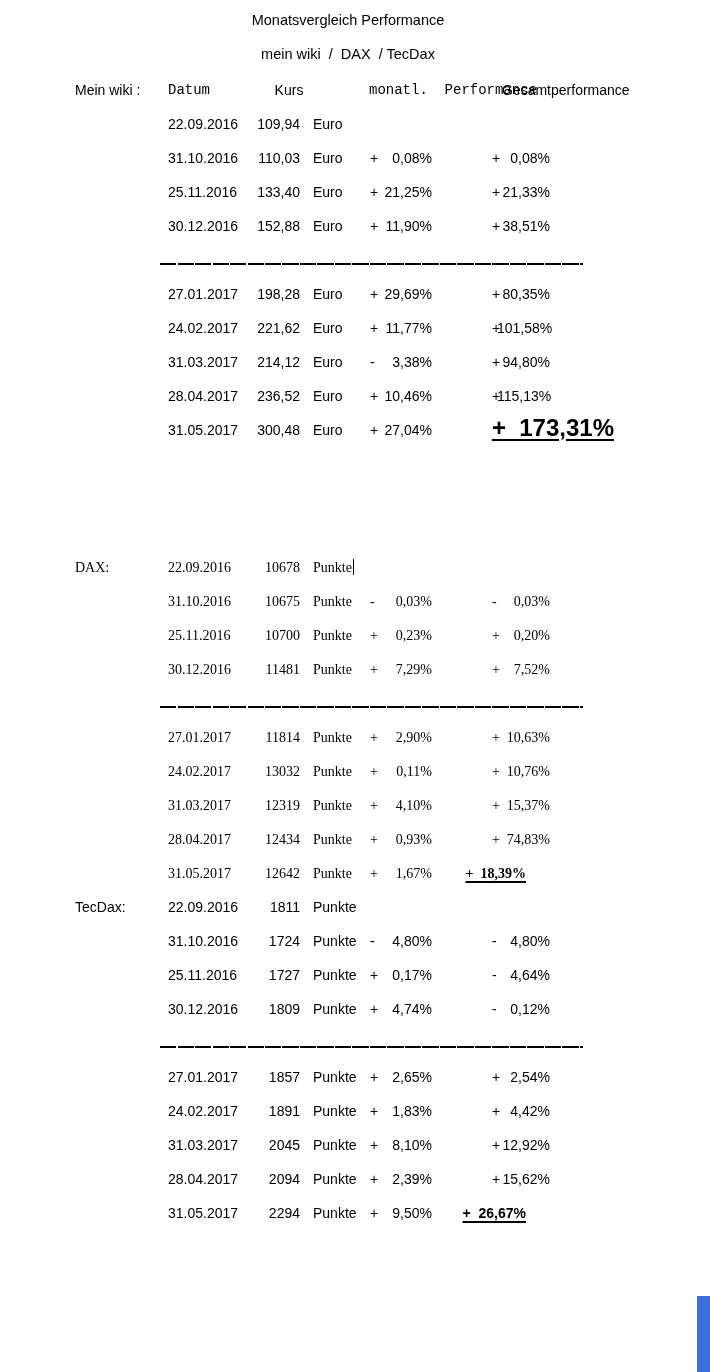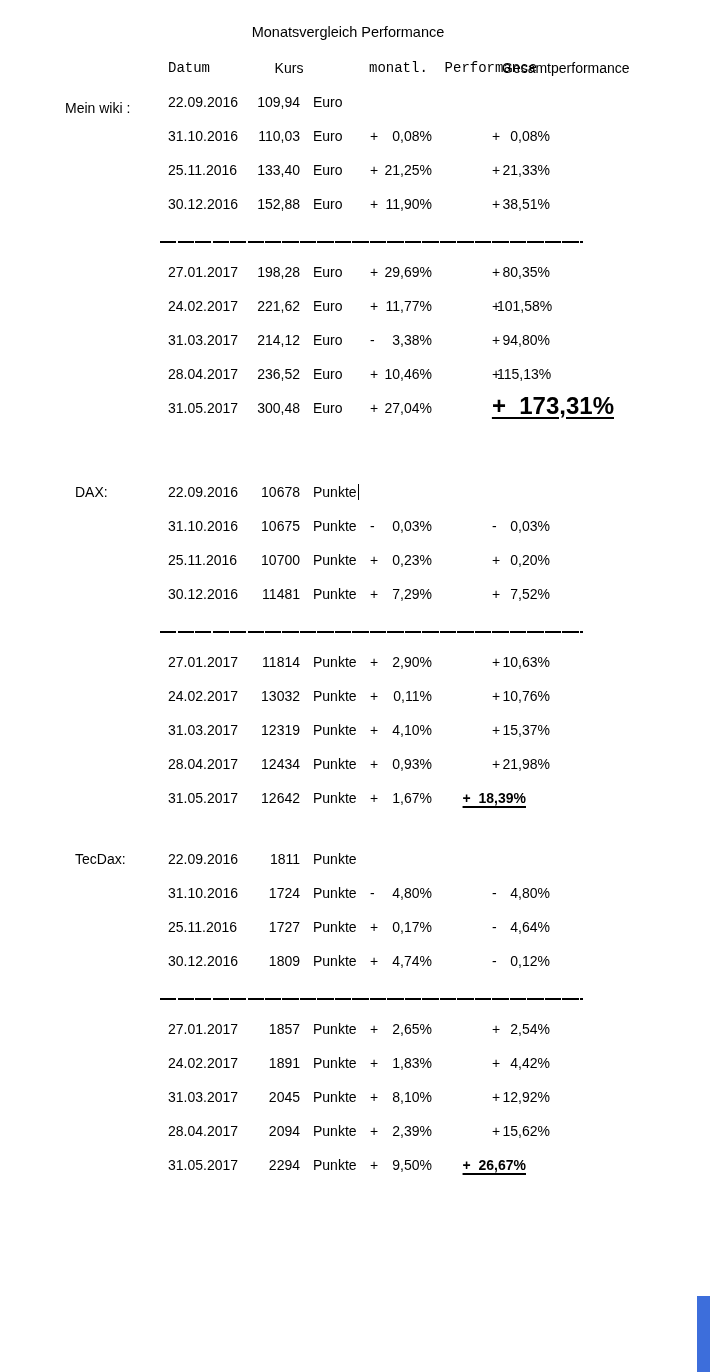--- a/index.html
+++ b/index.html
@@ -1,52 +1,53 @@
 <!DOCTYPE html>
 <html><head>
 <meta charset="utf-8">
 <style>
   html,body{margin:0;padding:0;background:#fff;}
   body{width:710px;height:1372px;overflow:hidden;
        font-family:"Liberation Sans", sans-serif;color:#000;}
-  .page{position:relative;width:710px;height:1372px;background:#ffffff;padding-top:24px;box-sizing:border-box;}
+  .page{position:relative;width:710px;height:1372px;background:#ffffff;padding-top:12px;box-sizing:border-box;}
   .row{position:relative;height:34px;}
   .center{text-align:center;padding-right:14px;font-size:14.5px;white-space:pre;}
   .c{position:absolute;top:2px;font-size:14px;line-height:17px;white-space:pre;}
   
-  .h-label{left:65px;margin-top:40px;}
+  .h-label{left:75px;}
   .h-date{left:168px;width:68px;text-align:left;font-family:Liberation Mono, monospace;}
   .h-kurs{left:240px;width:98px;text-align:center;}
   .h-month{left:369px;font-family:Liberation Mono, monospace;}
   .h-total{left:502px;}
   
   .cl{left:75px;}
   .cd{left:168px;}
   .ckn{left:222px;width:78px;text-align:right;}
   .cku{left:313px;}
   .cms{left:370px;width:10px;text-align:left;}
   .cmv{left:381px;width:51px;text-align:right;}
   .cgs{left:492px;width:10px;text-align:left;}
   .cgv{left:497px;width:53px;text-align:right;}
   .ctotal{left:416px;width:110px;text-align:right;font-weight:bold;
           text-decoration:underline;text-decoration-thickness:2px;text-underline-offset:3px;}
   .ctotal.large{left:444px;width:170px;font-size:24px;top:-1px;text-decoration:underline;}
   .divider-line{position:absolute;left:160px;top:13px;width:423px;height:2px;
       background:repeating-linear-gradient(90deg,#000 0 16px,transparent 16px 17.5px);}
   .caret{display:inline-block;width:1px;height:16px;background:#000;
          vertical-align:-3px;margin-left:1px;}
-  .sec-1{margin-top:50px;}
-  .sec-2{margin-top:27px;}
+  .sec-1{margin-top:103px;font-family:Liberation Serif, serif;}
+  .sec-2{}
   .scroll-thumb{position:absolute;right:0;bottom:0;width:13px;height:76px;}
 </style>
 </head>
 <body>
 
 <div class="page">
   <div class="row center">Monatsvergleich Performance</div>
+  <div class="row center">mein wiki  /  DAX  / TecDax</div>
   <div class="row">
     <span class="c h-label">Mein wiki :</span>
     <span class="c h-date">Datum</span>
     <span class="c h-kurs">Kurs</span>
     <span class="c h-month">monatl.  Performance</span>
     <span class="c h-total">Gesamtperformance</span>
   </div>
   <div id="sections">
       <div class="section sec-0">
         <div class="row">
@@ -193,21 +194,21 @@
           <span class="c cgs">+</span>
           <span class="c cgv">15,37%</span>
         </div>
         <div class="row">
           <span class="c cd">28.04.2017</span>
           <span class="c ckn">12434</span>
           <span class="c cku">Punkte</span>
           <span class="c cms">+</span>
           <span class="c cmv">0,93%</span>
           <span class="c cgs">+</span>
-          <span class="c cgv">21,98%</span>
+          <span class="c cgv">74,83%</span>
         </div>
         <div class="row">
           <span class="c cd">31.05.2017</span>
           <span class="c ckn">12642</span>
           <span class="c cku">Punkte</span>
           <span class="c cms">+</span>
           <span class="c cmv">1,67%</span>
           <span class="c ctotal">+  18,39%</span>
         </div>
       </div>

